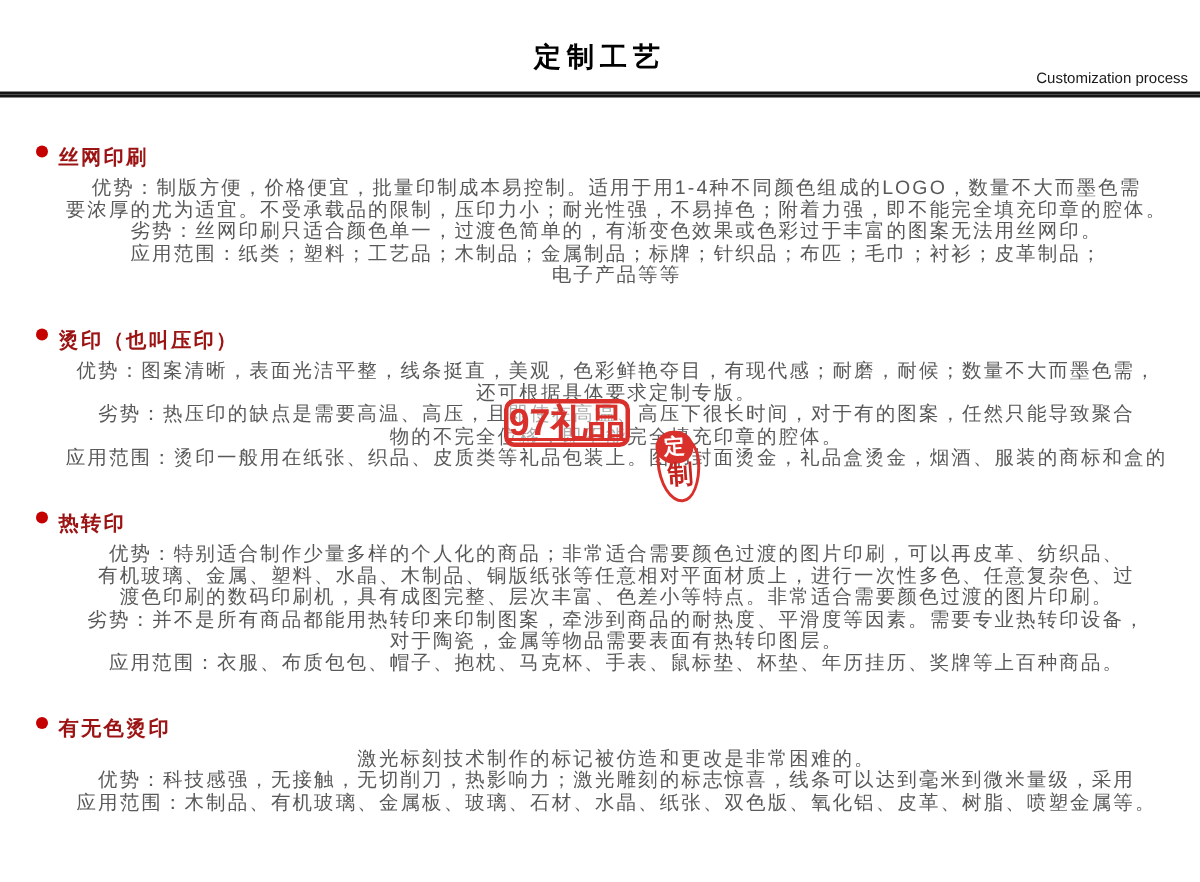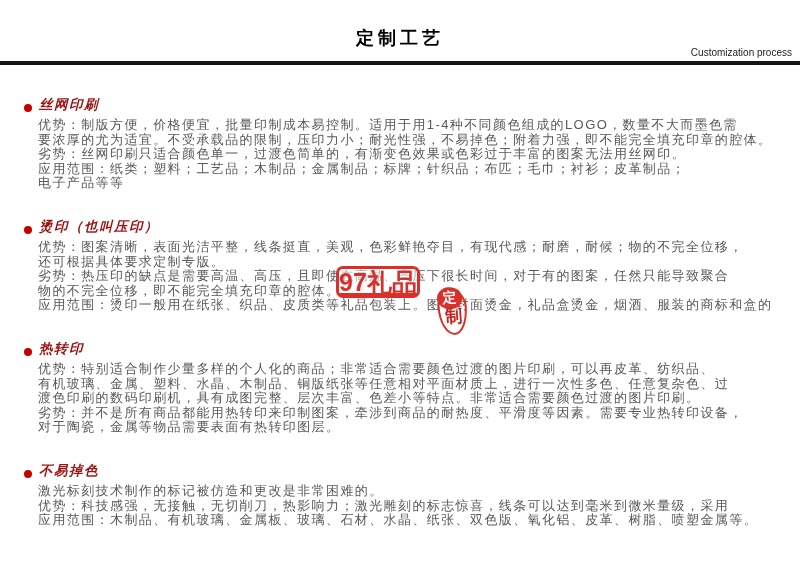--- a/index.html
+++ b/index.html
@@ -28,30 +28,30 @@
     position: absolute; top: 61px; left: 0; right: 0;
     height: 2px;
     border-top: 2px solid #151515;
     border-bottom: 2px solid #151515;
   }
 
   
   .content { padding-left: 38px; padding-right: 16px; }
   .sec { margin-top: 28px; }
   .sec:first-child { margin-top: 31px; }
-  .sec-head { display: flex; align-items: flex-end; margin-left: -14px; font-style: italic; }
+  .sec-head { display: flex; align-items: flex-start; margin-left: -14px; }
   .bullet {
     width: 8px; height: 8px; border-radius: 50%;
     background: #c40000; flex: 0 0 8px; margin-right: 7px;
   }
   .sec-head h2 {
     font-size: 13.5px; font-weight: bold; color: #9b1313;
     letter-spacing: 1.5px; line-height: 15px;
   }
-  .sec-body { margin-top: 6px; }
+  .sec-body { margin-top: 6px; text-align: center; }
   .line {
     font-size: 13px; color: #595959;
     letter-spacing: 1.4px; line-height: 14.6px;
     white-space: nowrap;
   }
 
   
   .wm-box {
     position: absolute; left: 336px; top: 266px;
     width: 84px; height: 32px;
@@ -109,46 +109,47 @@
         <div class="line">电子产品等等</div>
       </div>
     </div>
 
     <div class="sec">
       <div class="sec-head">
         <span class="bullet"></span>
         <h2>烫印（也叫压印）</h2>
       </div>
       <div class="sec-body">
-        <div class="line">优势：图案清晰，表面光洁平整，线条挺直，美观，色彩鲜艳夺目，有现代感；耐磨，耐候；物的不完全位移，</div>
+        <div class="line">优势：图案清晰，表面光洁平整，线条挺直，美观，色彩鲜艳夺目，有现代感；耐磨，耐候；数量不大而墨色需，</div>
         <div class="line">还可根据具体要求定制专版。</div>
         <div class="line">劣势：热压印的缺点是需要高温、高压，且即使在高温、高压下很长时间，对于有的图案，任然只能导致聚合</div>
         <div class="line">物的不完全位移，即不能完全填充印章的腔体。</div>
         <div class="line">应用范围：烫印一般用在纸张、织品、皮质类等礼品包装上。图书封面烫金，礼品盒烫金，烟酒、服装的商标和盒的</div>
       </div>
     </div>
 
     <div class="sec">
       <div class="sec-head">
         <span class="bullet"></span>
         <h2>热转印</h2>
       </div>
       <div class="sec-body">
         <div class="line">优势：特别适合制作少量多样的个人化的商品；非常适合需要颜色过渡的图片印刷，可以再皮革、纺织品、</div>
         <div class="line">有机玻璃、金属、塑料、水晶、木制品、铜版纸张等任意相对平面材质上，进行一次性多色、任意复杂色、过</div>
         <div class="line">渡色印刷的数码印刷机，具有成图完整、层次丰富、色差小等特点。非常适合需要颜色过渡的图片印刷。</div>
         <div class="line">劣势：并不是所有商品都能用热转印来印制图案，牵涉到商品的耐热度、平滑度等因素。需要专业热转印设备，</div>
         <div class="line">对于陶瓷，金属等物品需要表面有热转印图层。</div>
+        <div class="line">应用范围：衣服、布质包包、帽子、抱枕、马克杯、手表、鼠标垫、杯垫、年历挂历、奖牌等上百种商品。</div>
       </div>
     </div>
 
     <div class="sec">
       <div class="sec-head">
         <span class="bullet"></span>
-        <h2>不易掉色</h2>
+        <h2>有无色烫印</h2>
       </div>
       <div class="sec-body">
         <div class="line">激光标刻技术制作的标记被仿造和更改是非常困难的。</div>
         <div class="line">优势：科技感强，无接触，无切削刀，热影响力；激光雕刻的标志惊喜，线条可以达到毫米到微米量级，采用</div>
         <div class="line">应用范围：木制品、有机玻璃、金属板、玻璃、石材、水晶、纸张、双色版、氧化铝、皮革、树脂、喷塑金属等。</div>
       </div>
     </div>
 
   </div>
 

